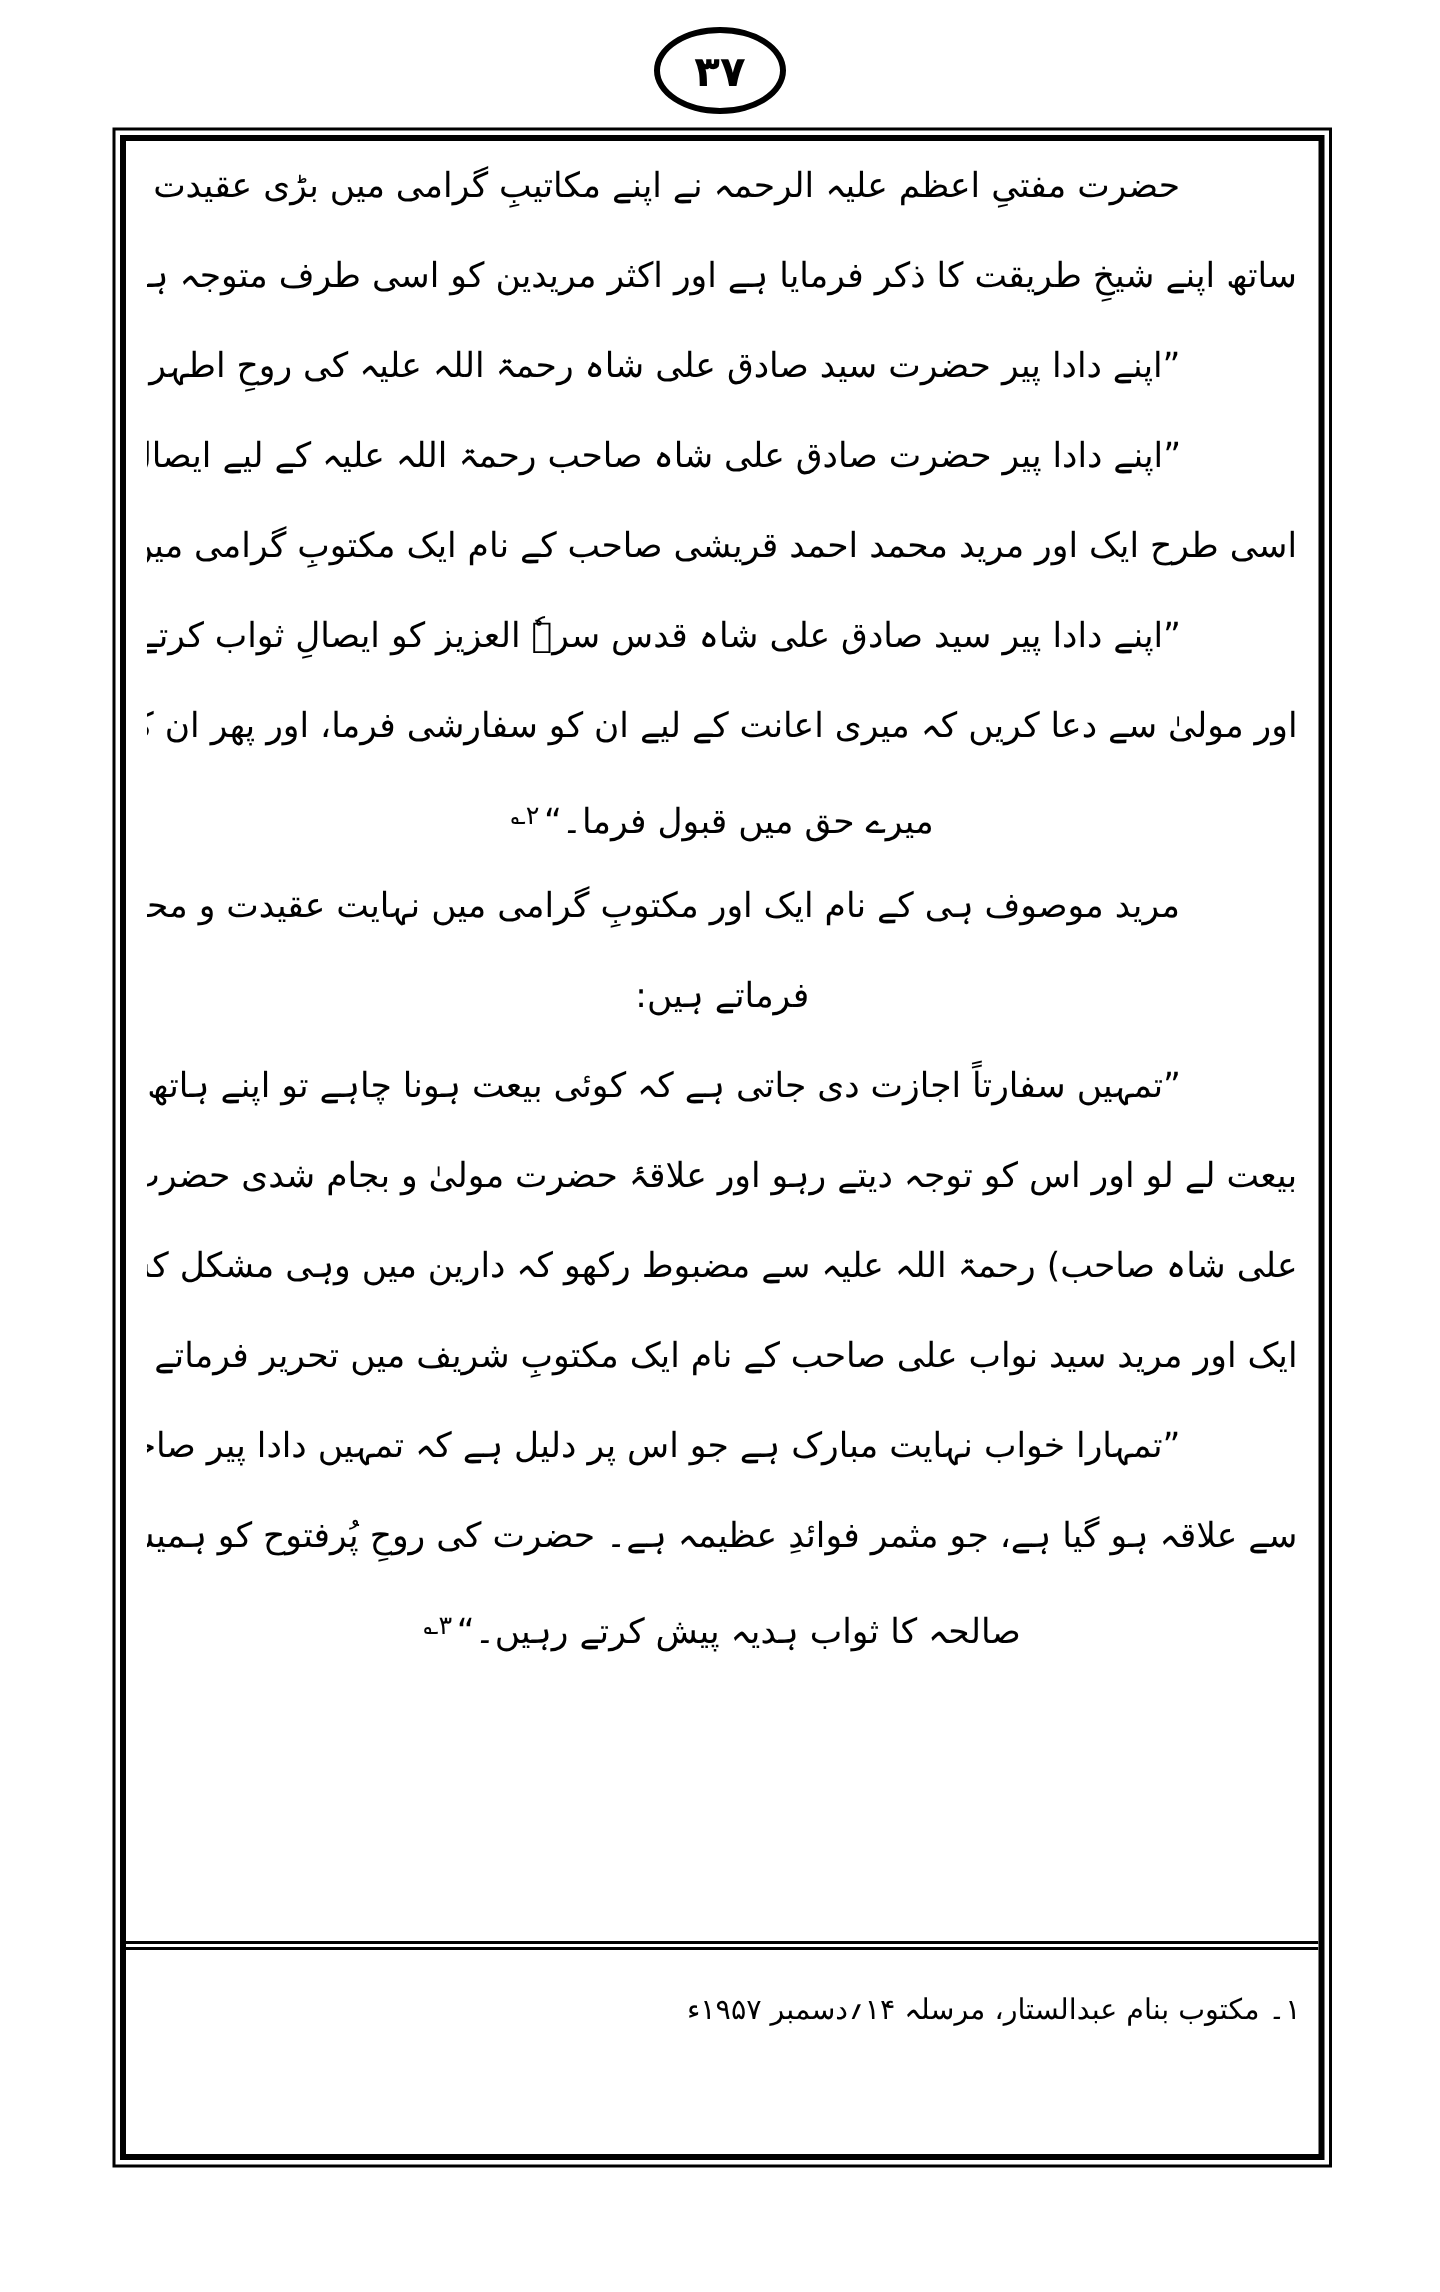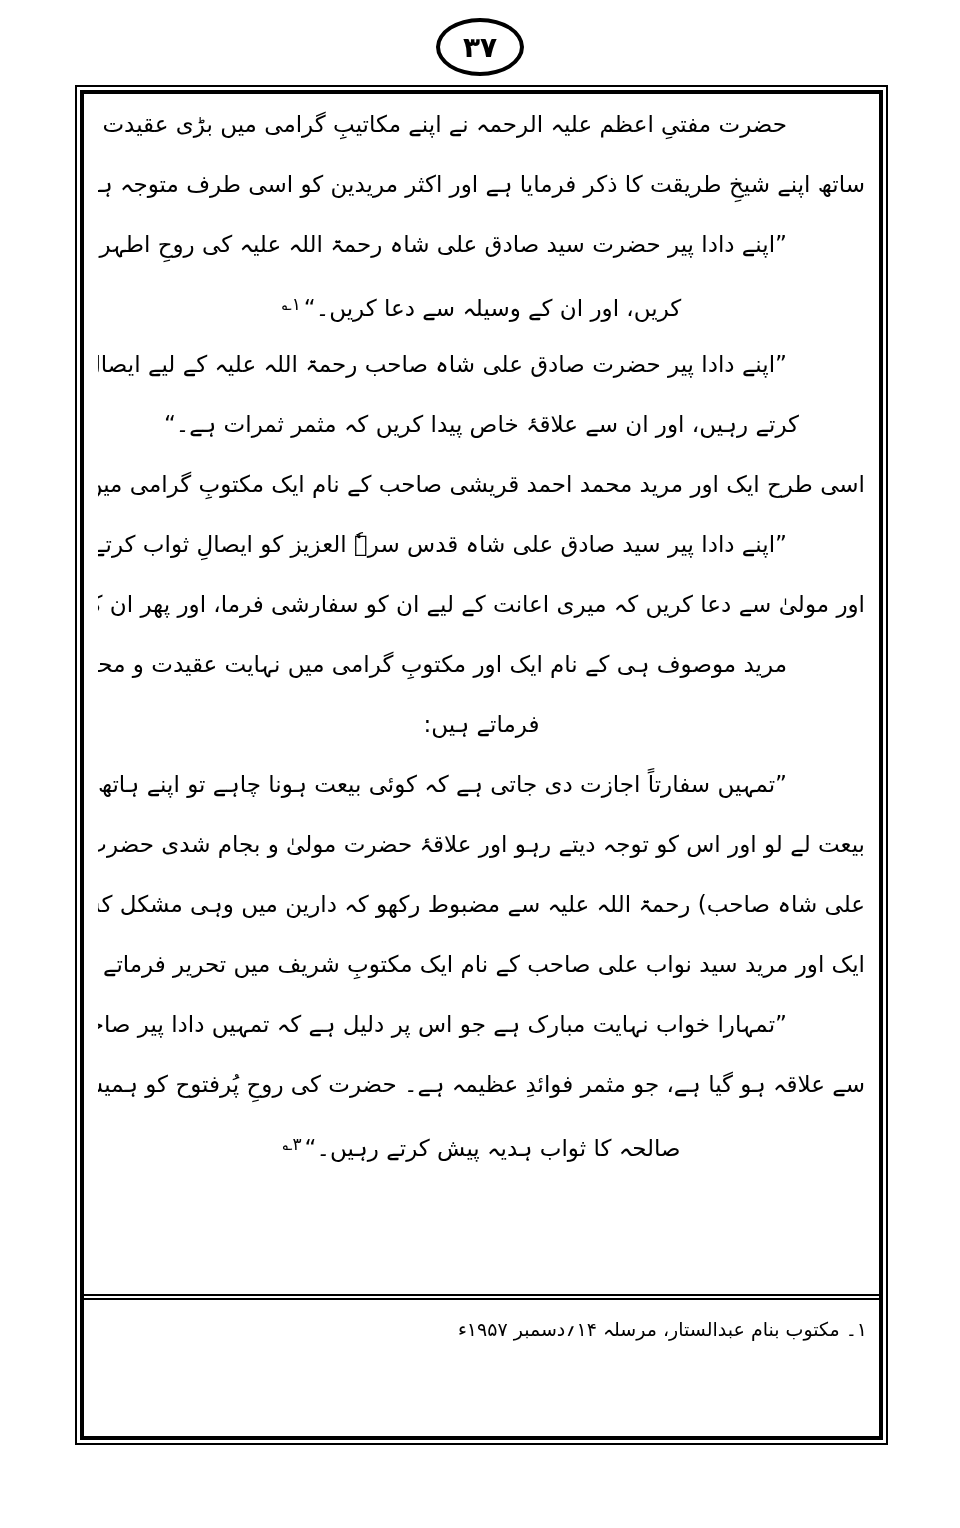--- a/index.html
+++ b/index.html
@@ -41,21 +41,21 @@
   .line.align-r  { text-align:center; }
   .marker { font-size:17px; vertical-align:6px; padding-right:3px; }
 
   
   .footnote-divider {
     border-top:6px double #000; width:100%; flex:0 0 auto;
   }
 
   
   .footnotes {
-    direction:rtl; padding:8px 12px 0 12px; font-size:19px; overflow:hidden;
+    direction:rtl; padding:19px 12px 0 12px; font-size:19px; overflow:hidden;
   }
   .footnote-item {
     height:43px; line-height:43px; text-align:right; white-space:nowrap; overflow:hidden;
   }
 </style>
 </head>
 <body>
 
 <div class="page">
 
@@ -64,26 +64,25 @@
   </div>
 
   <div class="frame-outer">
     <div class="frame-inner">
 
       <div class="text-area">
 
       <div class="line align-ji"><span>حضرت مفتیِ اعظم علیہ الرحمہ نے اپنے مکاتیبِ گرامی میں بڑی عقیدت و محبت کے</span></div>
           <div class="line align-j"><span>ساتھ اپنے شیخِ طریقت کا ذکر فرمایا ہے اور اکثر مریدین کو اسی طرف متوجہ ہونے کی تلقین فرمائی:</span></div>
           <div class="line align-ji"><span>”اپنے دادا پیر حضرت سید صادق علی شاہ رحمۃ اللہ علیہ کی روحِ اطہر کو ثواب پیش</span></div>
-          <div class="line align-c"><span>کریں، اور ان کے وسیلہ سے دعا کریں۔“</span><span class="marker">۱؎</span></div>
           <div class="line align-ji"><span>”اپنے دادا پیر حضرت صادق علی شاہ صاحب رحمۃ اللہ علیہ کے لیے ایصالِ ثواب</span></div>
-          <div class="line align-c"><span>کرتے رہیں، اور ان سے علاقۂ خاص پیدا کریں کہ مثمر ثمرات ہے۔“</span></div>
           <div class="line align-j"><span>اسی طرح ایک اور مرید محمد احمد قریشی صاحب کے نام ایک مکتوبِ گرامی میں تحریر فرماتے ہیں:</span></div>
           <div class="line align-ji"><span>”اپنے دادا پیر سید صادق علی شاہ قدس سرہٗ العزیز کو ایصالِ ثواب کرتے رہیں،</span></div>
           <div class="line align-j"><span>اور مولیٰ سے دعا کریں کہ میری اعانت کے لیے ان کو سفارشی فرما، اور پھر ان کی سفارش</span></div>
+          <div class="line align-c"><span>میرے حق میں قبول فرما۔“</span><span class="marker">۲؎</span></div>
           <div class="line align-ji"><span>مرید موصوف ہی کے نام ایک اور مکتوبِ گرامی میں نہایت عقیدت و محبت سے تحریر</span></div>
           <div class="line align-r"><span>فرماتے ہیں:</span></div>
           <div class="line align-ji"><span>”تمہیں سفارتاً اجازت دی جاتی ہے کہ کوئی بیعت ہونا چاہے تو اپنے ہاتھ پر میری</span></div>
           <div class="line align-j"><span>بیعت لے لو اور اس کو توجہ دیتے رہو اور علاقۂ حضرت مولیٰ و بجام شدی حضرت (سید صادق</span></div>
           <div class="line align-j"><span>علی شاہ صاحب) رحمۃ اللہ علیہ سے مضبوط رکھو کہ دارین میں وہی مشکل کشا ہیں۔“</span></div>
           <div class="line align-j"><span>ایک اور مرید سید نواب علی صاحب کے نام ایک مکتوبِ شریف میں تحریر فرماتے ہیں:</span></div>
           <div class="line align-ji"><span>”تمہارا خواب نہایت مبارک ہے جو اس پر دلیل ہے کہ تمہیں دادا پیر صاحب</span></div>
           <div class="line align-j"><span>سے علاقہ ہو گیا ہے، جو مثمر فوائدِ عظیمہ ہے۔ حضرت کی روحِ پُرفتوح کو ہمیشہ اعمالِ</span></div>
           <div class="line align-c"><span>صالحہ کا ثواب ہدیہ پیش کرتے رہیں۔“</span><span class="marker">۳؎</span></div>
         </div>

